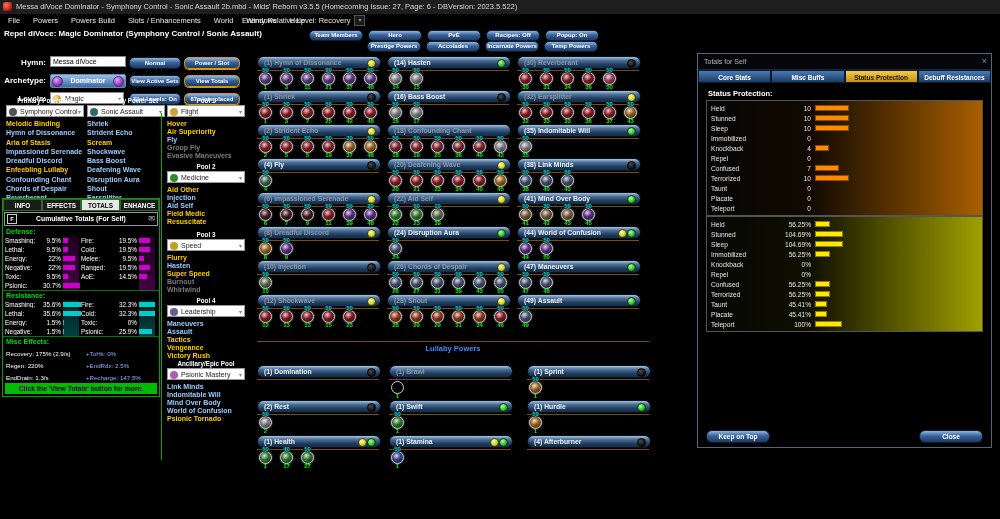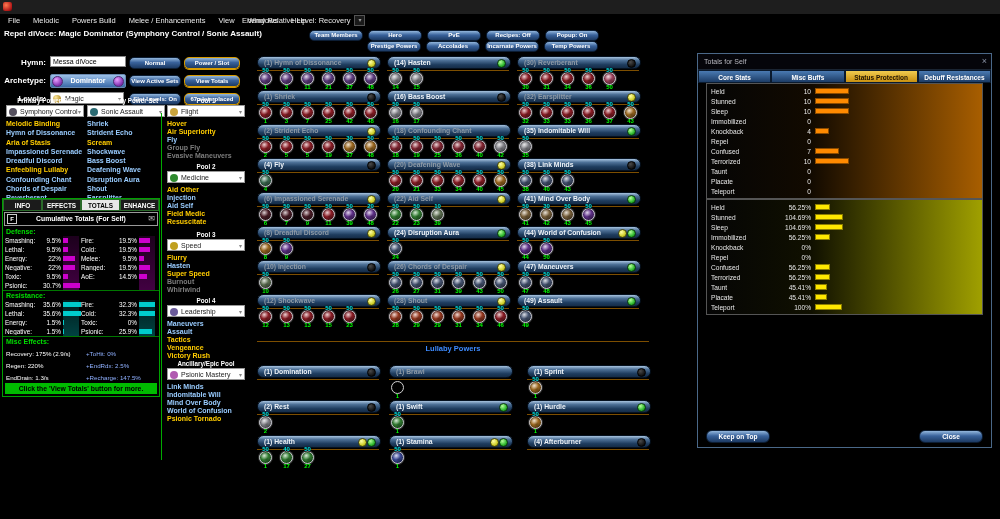--- a/index.html
+++ b/index.html
@@ -119,28 +119,29 @@
   .gb-prot{background:#ff8a00;} .gb-res{background:#ffe800;}
   .rbtns{position:absolute;bottom:6px;left:8px;right:8px;height:11px;}
   .rbtn{position:absolute;width:62px;height:11px;line-height:11px;border-radius:6px;text-align:center;font-size:6.5px;font-weight:bold;color:#fff;
         background:linear-gradient(180deg,#93b7dd 0%,#39629b 45%,#1c3a63 100%);border:1px solid #0c1d33;}
 </style>
 </head>
 <body>
 
 <div class="titlebar">
   <div class="appicon"></div>
+  <div class="titletext">Messa diVoce Dominator - Symphony Control - Sonic Assault 2b.mbd - Mids' Reborn v3.5.5  (Homecoming Issue: 27, Page: 6 - DBVersion: 2023.5.522)</div>
 </div>
 <div class="menubar">
   <div class="menuitems" id="menuitems">
       <span class="menuitem">File</span>
-      <span class="menuitem">Melodic</span>
+      <span class="menuitem">Powers</span>
       <span class="menuitem">Powers Build</span>
-      <span class="menuitem">Melee / Enhancements</span>
-      <span class="menuitem">View</span>
+      <span class="menuitem">Slots / Enhancements</span>
+      <span class="menuitem">World</span>
       <span class="menuitem">Windows</span>
       <span class="menuitem">Help</span>
     </div>
   <div class="enemy">
     <span class="enemy-label">Enemy Relative Level: Recovery</span>
     <span class="caretbox">▾</span>
   </div>
 </div>
 
 <div class="buildtitle">Repel diVoce: Magic Dominator (Symphony Control / Sonic Assault)</div>
@@ -1186,20 +1187,21 @@
   <div class="rtitle">
     <span>Totals for Self</span>
     <span class="rclose">×</span>
   </div>
   <div class="rtabs" id="rtabs">
       <div class="rtab">Core Stats</div>
       <div class="rtab">Misc Buffs</div>
       <div class="rtab active">Status Protection</div>
       <div class="rtab">Debuff Resistances</div>
     </div>
+  <div class="rsect">Status Protection:</div>
   <div class="graph g-prot" id="graph-prot">
       <div class="grow">
         <span class="glab">Held</span>
         <span class="gval">10</span>
         <span class="gbar gb-prot" style="width: 34px;"></span>
       </div>
       <div class="grow">
         <span class="glab">Stunned</span>
         <span class="gval">10</span>
         <span class="gbar gb-prot" style="width: 34px;"></span>

